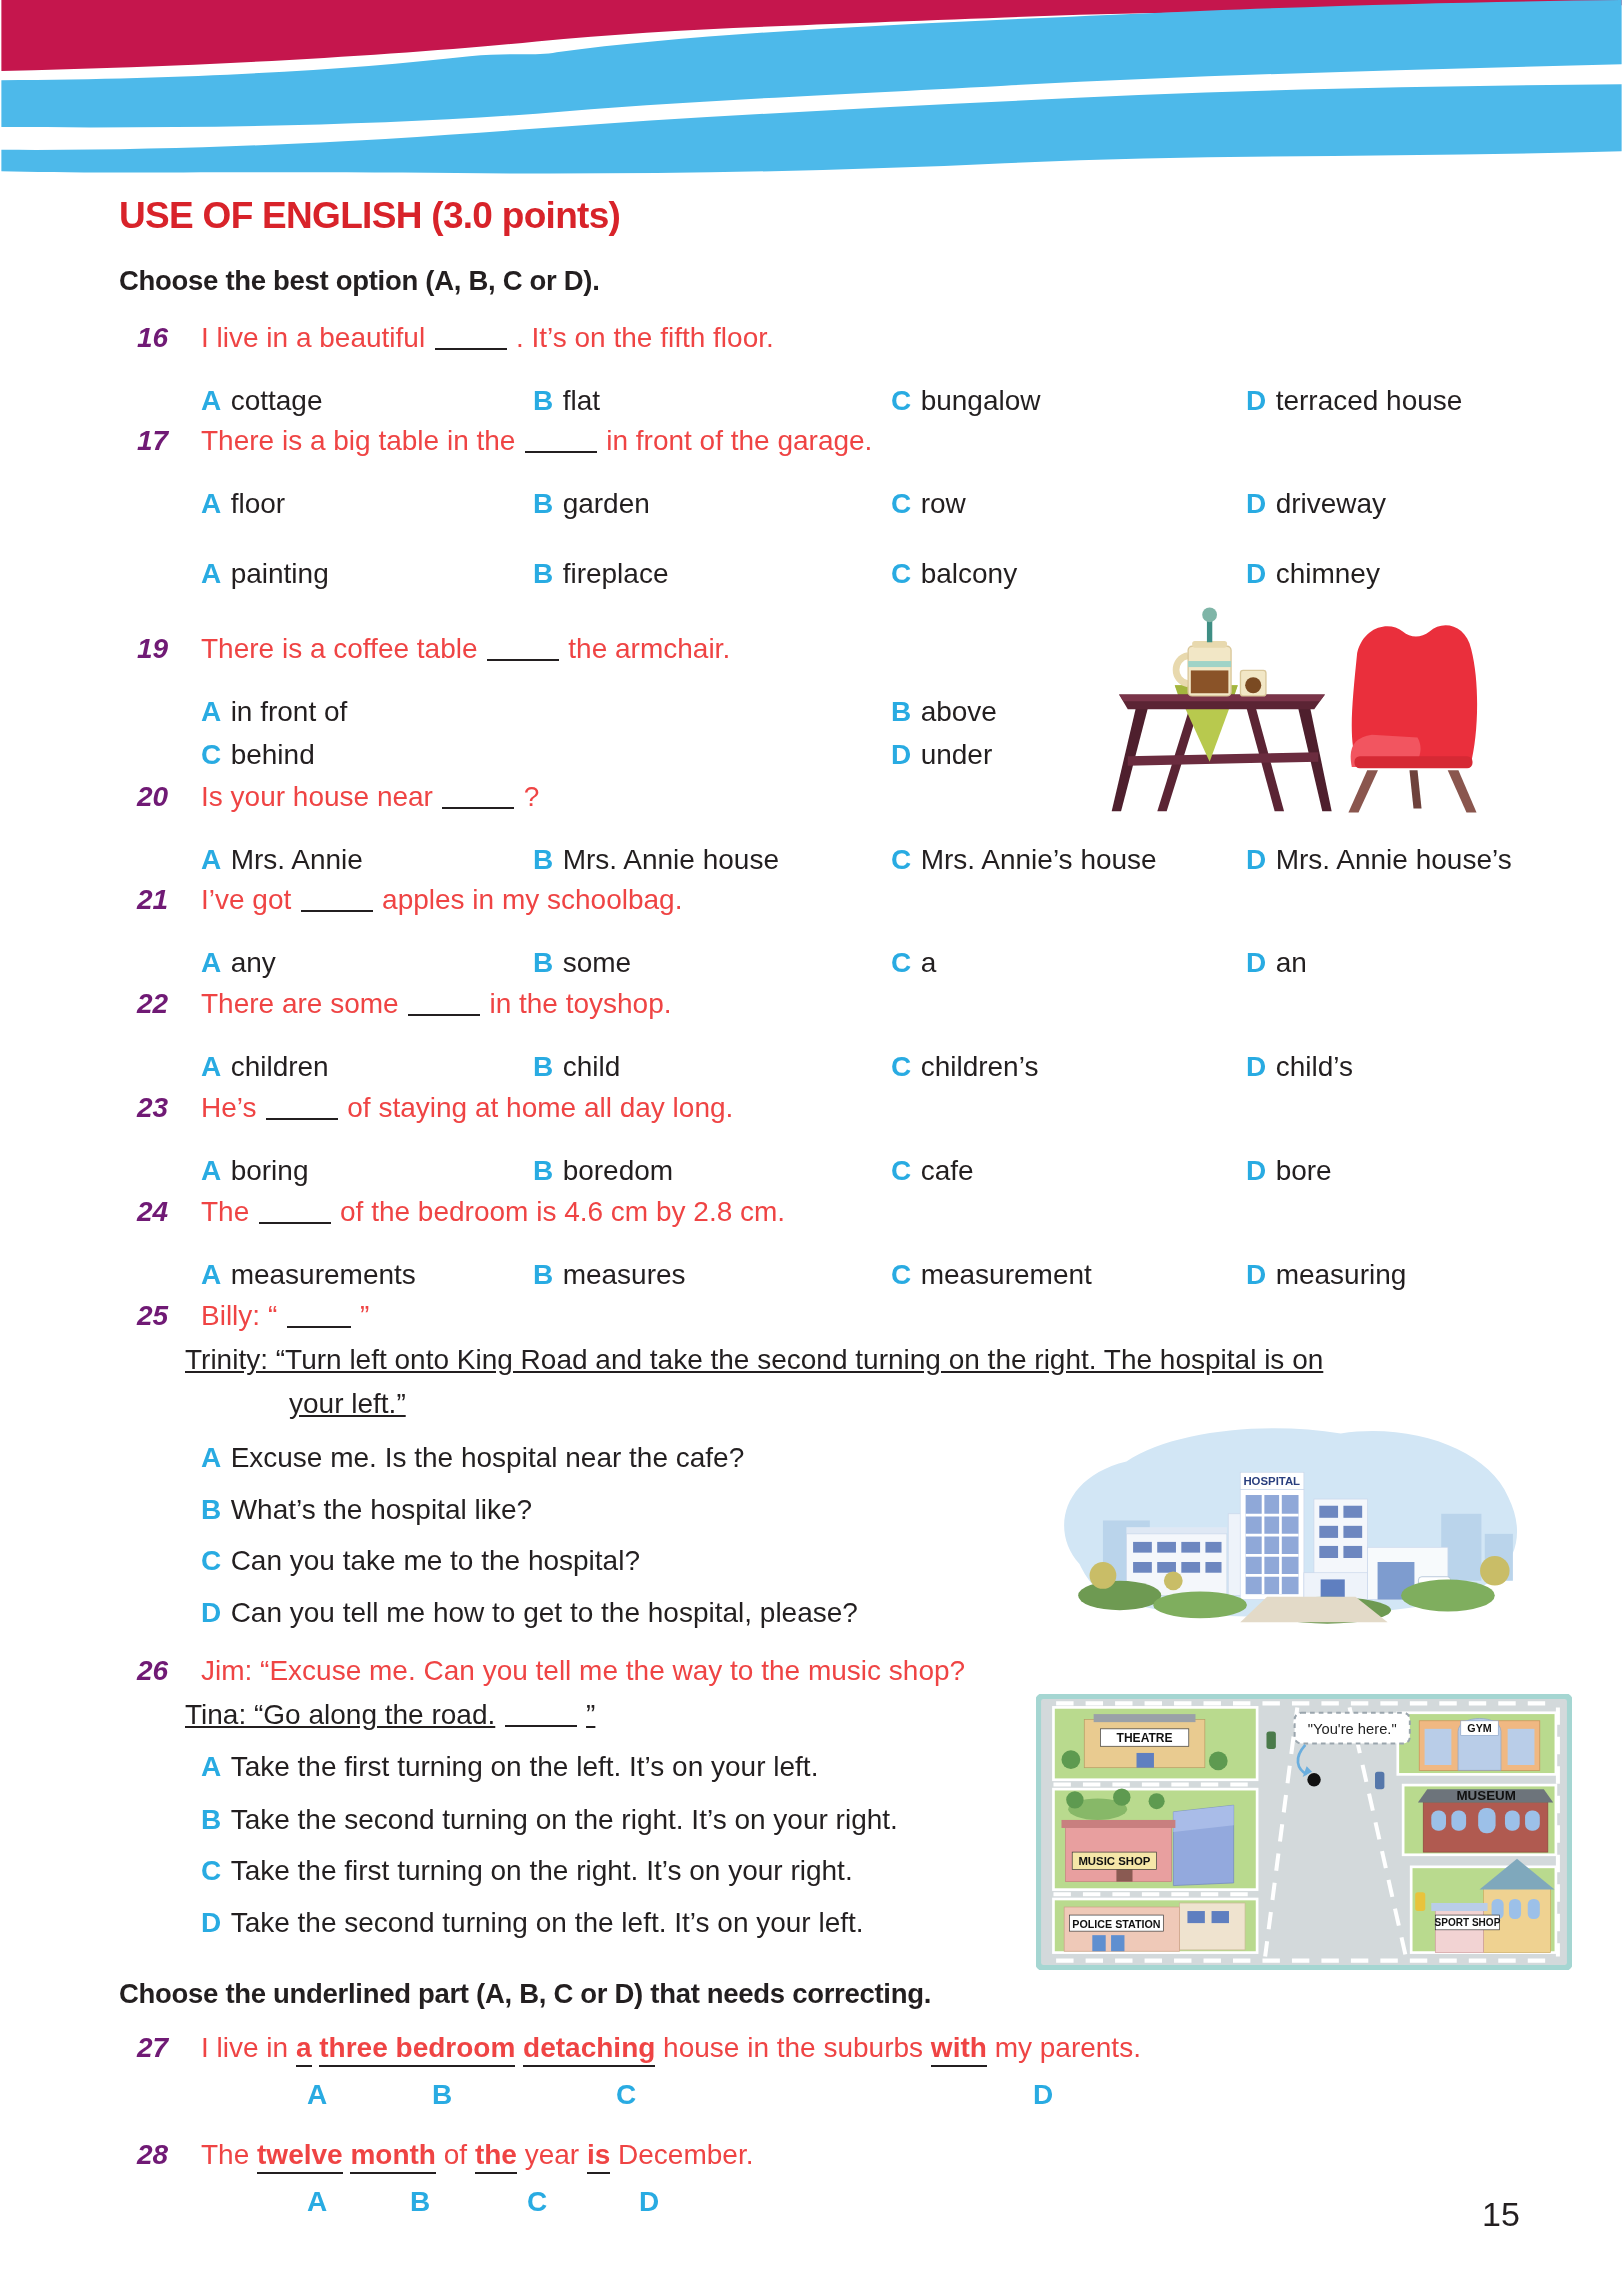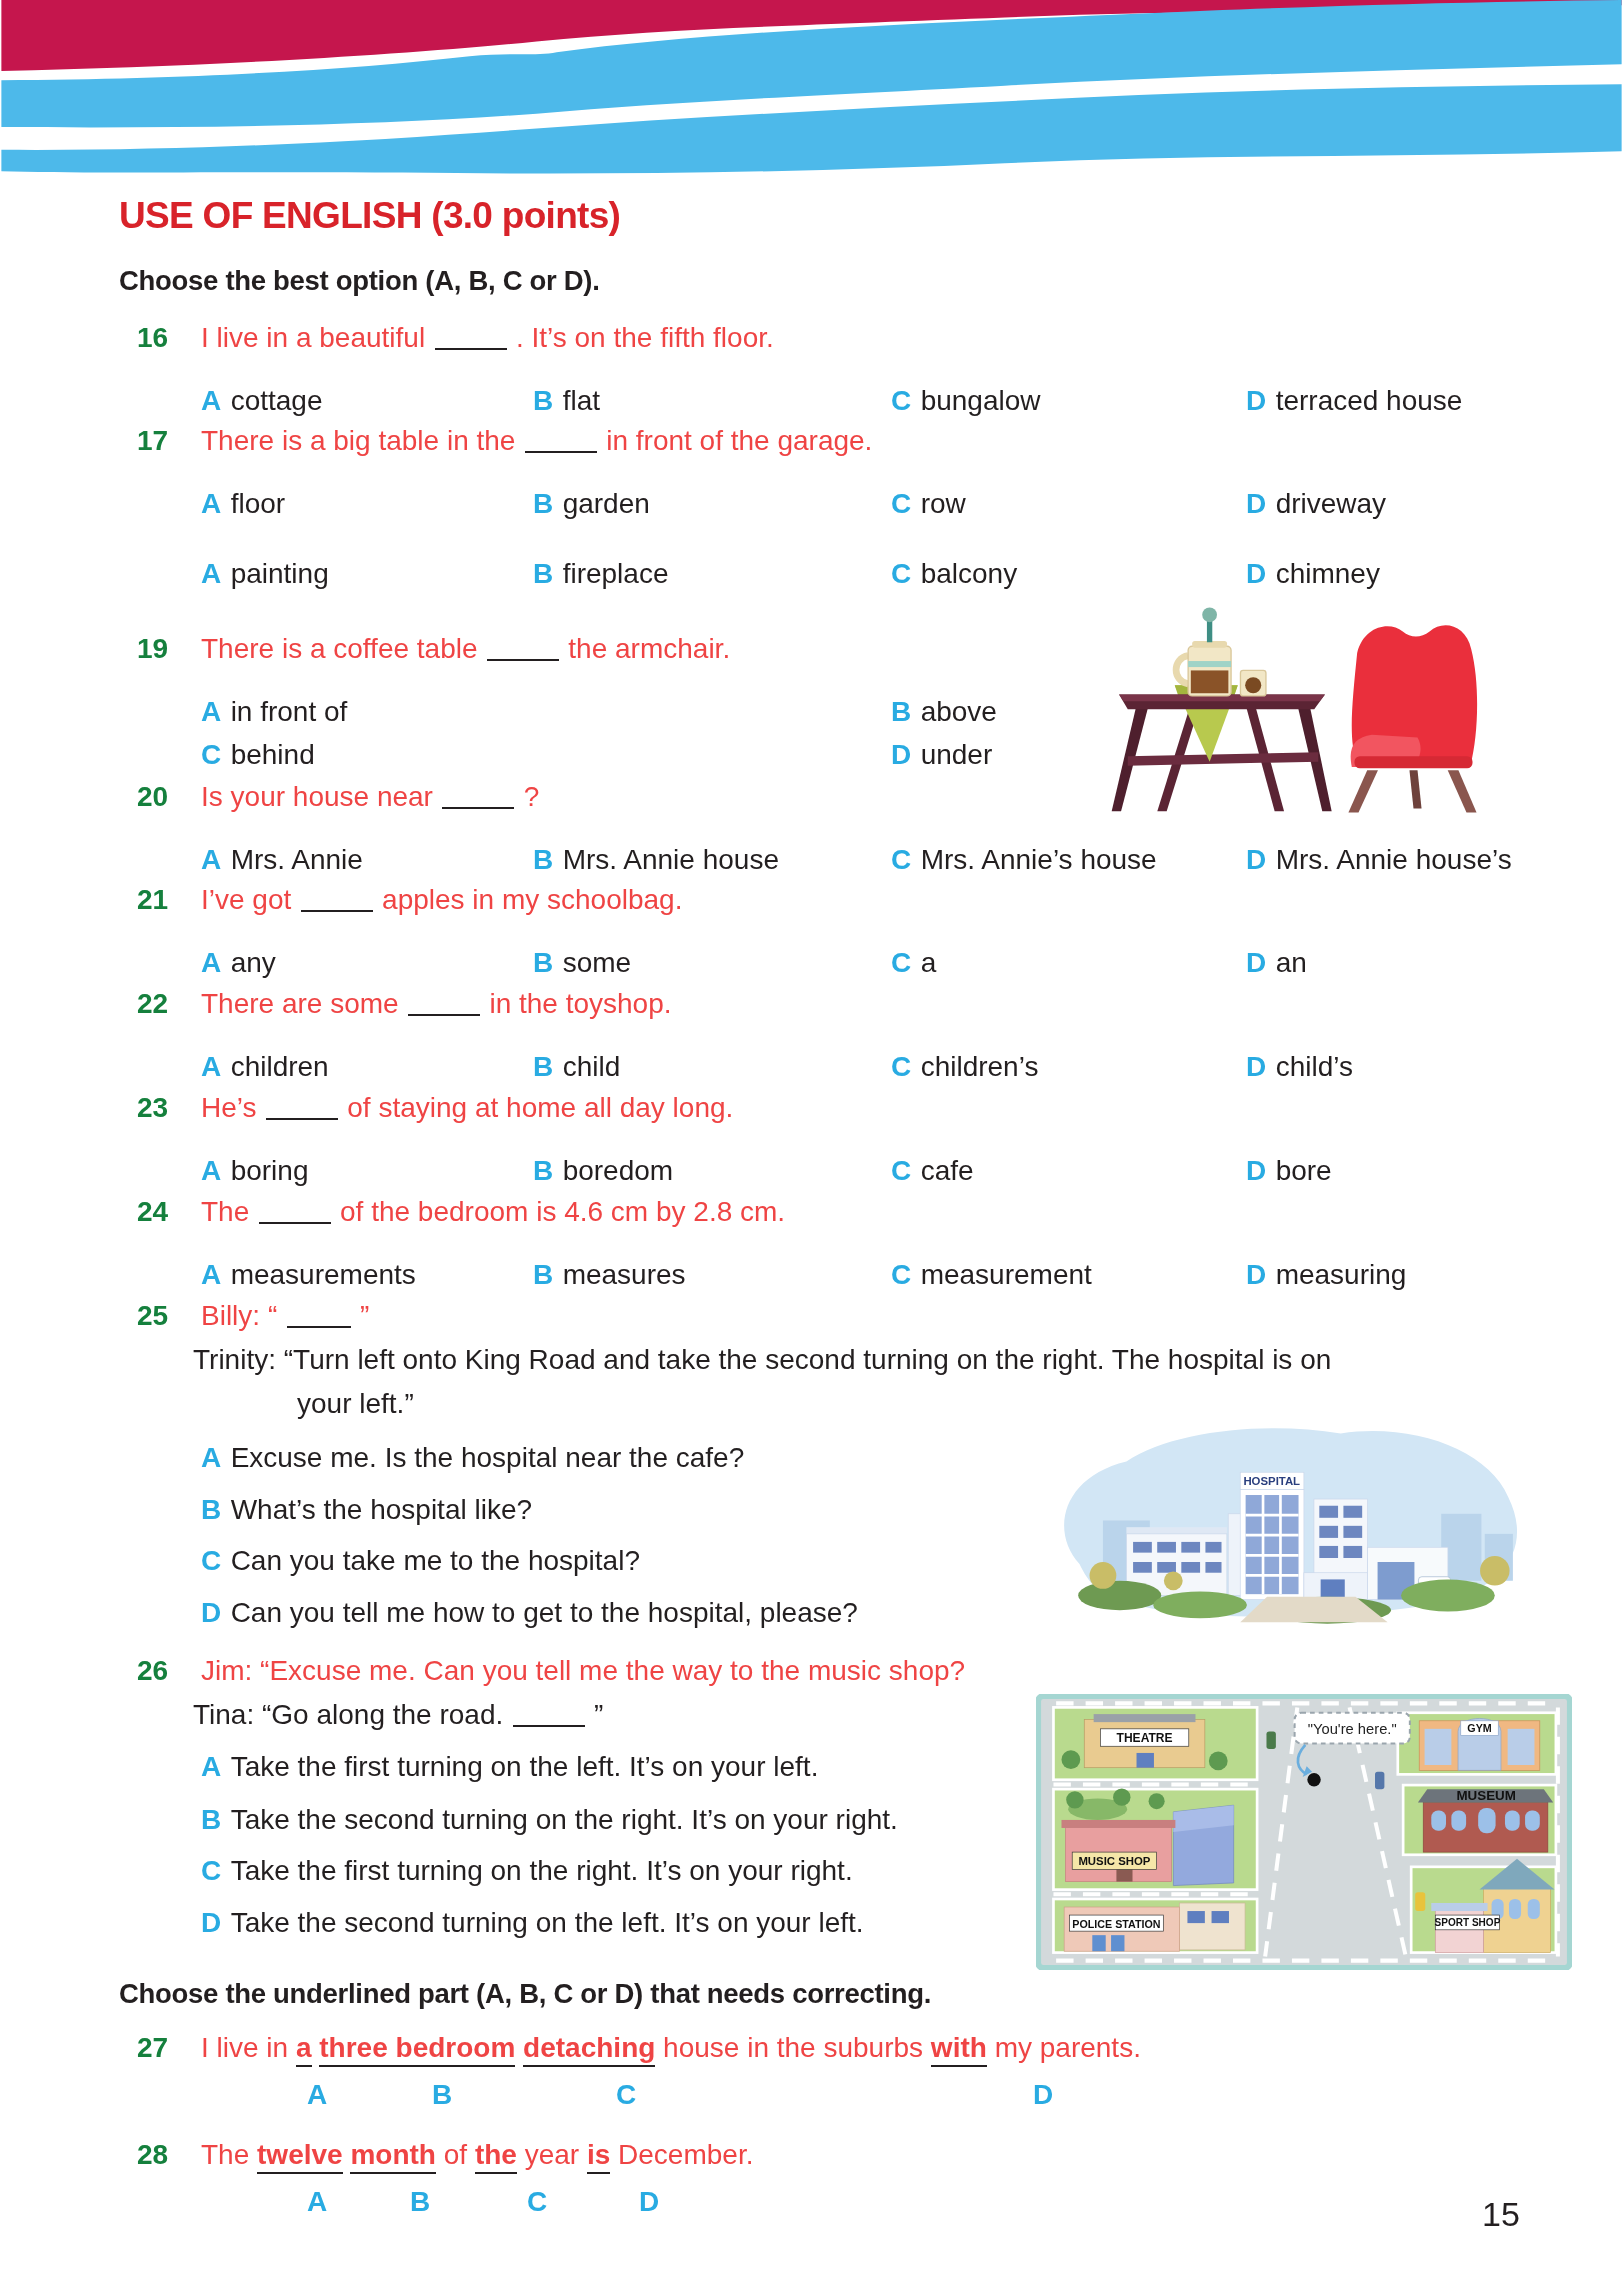--- a/index.html
+++ b/index.html
@@ -11,33 +11,33 @@
   .page-title{
     position:absolute;left:119px;top:195px;font-size:37px;font-weight:bold;
     color:#d8232a;letter-spacing:-0.7px;white-space:nowrap;
   }
   .instruction{
     position:absolute;left:119px;font-size:27.5px;font-weight:bold;color:#231f20;
     letter-spacing:-0.3px;white-space:nowrap;
   }
   .qblock{position:absolute;left:137px;width:1447px;font-size:28px;}
   .qline{display:flex;align-items:baseline;height:34px;white-space:nowrap;}
-  .qnum{flex:0 0 64px;font-weight:bold;color:#15803d;}
+  .qnum{flex:0 0 64px;font-weight:bold;color:#701a75;font-style:italic;}
   .stem{color:#ef4444;}
   .blank{
     display:inline-block;width:72px;height:0.72em;
     border-bottom:2.7px solid #231f20;margin:0 9.4px -2.7px 9.4px;
   }
   .blank.short{width:64px;}
   .opts{position:relative;margin-left:64px;height:35px;margin-top:29px;white-space:nowrap;}
   .opt{position:absolute;top:0;white-space:nowrap;}
   .opt .ol{font-weight:bold;color:#29abe2;}
   .otext{margin-left:9.4px;}
   .optrow{position:absolute;left:64px;white-space:nowrap;}
-  .dline{position:absolute;left:56px;white-space:nowrap;}
+  .dline{position:absolute;left:48px;white-space:nowrap;text-decoration:underline;}
   .indent{margin-left:104px;}
   .u{font-weight:bold;border-bottom:2.7px solid #231f20;padding-bottom:2px;}
   .letters{position:relative;margin-left:64px;height:38px;}
   .letters span{position:absolute;top:0;font-weight:bold;color:#29abe2;font-size:28px;}
   .page-number{position:absolute;left:1482px;top:2195px;font-size:34px;color:#231f20;}
   .illus{position:absolute;}
   svg text{font-family:"Liberation Sans", sans-serif;}
 </style>
 </head>
 <body>

